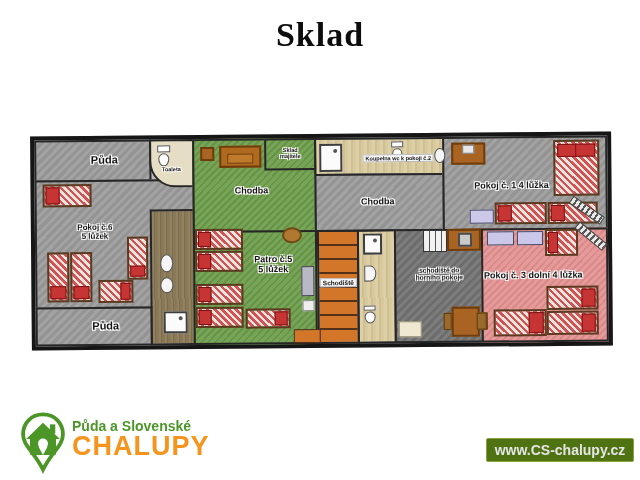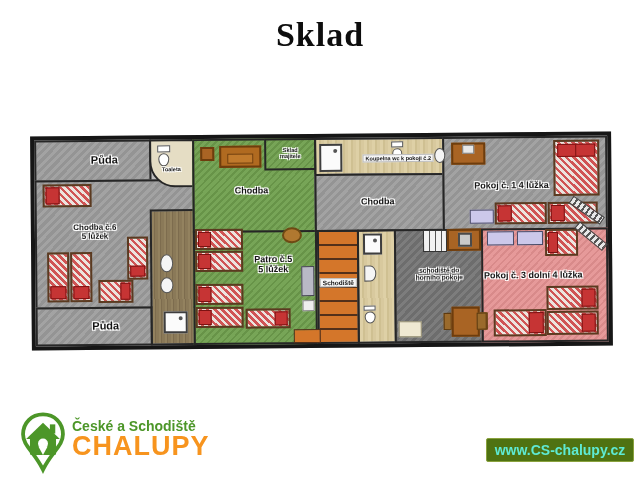--- a/index.html
+++ b/index.html
@@ -59,21 +59,21 @@
   .s11{font-size:11px;} .s9{font-size:9px;} .s8{font-size:8px;} .s6{font-size:6.5px;} .s5{font-size:5.5px;}
   .chip{background:#f6f6f6;border:1px solid #bbb;padding:0 2px;text-shadow:none;}
 
   
   .logo{position:absolute;left:20px;top:408px;width:220px;height:66px;}
   .logo svg{position:absolute;left:0;top:2px;}
   .logo-text{position:absolute;left:52px;top:10px;}
   .logo-line1{font-size:14px;font-weight:bold;color:var(--logo-green);}
   .logo-line2{font-size:27px;font-weight:bold;color:var(--logo-orange);letter-spacing:1px;margin-top:-3px;}
   .banner{position:absolute;left:486px;top:438px;width:146px;height:22px;background:var(--banner-green);
-    border:1px solid #8aa23e;border-radius:2px;color:#5eead4;font-weight:bold;font-size:14px;
+    border:1px solid #8aa23e;border-radius:2px;color:#e5e5e5;font-weight:bold;font-size:14px;
     text-align:center;line-height:22px;cursor:pointer;}
 </style>
 </head>
 <body>
 
 <div class="page-title">Sklad</div>
 
 <div class="plan">
 
   <div class="room gray" style="left:0;top:0;width:117px;height:42px;"></div>
@@ -189,21 +189,21 @@
       <div class="pillow pr"></div>
     </div>
   <div class="bed" style="left:458px;top:173px;width:53px;height:27px;">
       <div class="pillow pr"></div>
     </div>
   <div class="chair-rect" style="left:441px;top:176px;width:10px;height:17px;"></div>
 
   <div class="lbl s11" style="left:70px;top:20px;">Půda</div>
   <div class="lbl s5" style="left:137px;top:30px;">Toaleta</div>
   <div class="lbl s8" style="left:60px;top:92px;">
-    <span style="display:block;">Chodba č.6</span>
+    <span style="display:block;">Pokoj č.6</span>
     <span style="display:block;">5 lůžek</span>
   </div>
   <div class="lbl s11" style="left:70px;top:186px;">Půda</div>
   <div class="lbl s9" style="left:217px;top:52px;">Chodba</div>
   <div class="lbl s5" style="left:256px;top:15px;">
     <span style="display:block;">Sklad</span>
     <span style="display:block;">majitele</span>
   </div>
   <div class="lbl s9" style="left:238px;top:126px;">
     <span style="display:block;">Patro č.5</span>
@@ -223,18 +223,18 @@
 <div class="logo">
   <svg width="46" height="64" viewBox="0 0 60 80">
     <path d="M30 4 C15 4 4 15 4 30 C4 45 18 52 30 76 C42 52 56 45 56 30 C56 15 45 4 30 4 Z" fill="#ffffff" stroke="#4c9628" stroke-width="5"></path>
     <rect x="39" y="17" width="7" height="12" fill="#4c9628"></rect>
     <polygon points="8,36 30,15 52,36" fill="#4c9628"></polygon>
     <rect x="13" y="33" width="34" height="24" rx="2" fill="#4c9628"></rect>
     <circle cx="30" cy="42" r="6.5" fill="#ffffff"></circle>
     <polygon points="24,46 36,46 30,57" fill="#ffffff"></polygon>
   </svg>
   <div class="logo-text">
-    <div class="logo-line1">České a Schodiště</div>
+    <div class="logo-line1">Půda a Slovenské</div>
     <div class="logo-line2">CHALUPY</div>
   </div>
 </div>
 
 <div class="banner">www.CS-chalupy.cz</div>
 
 </body></html>

